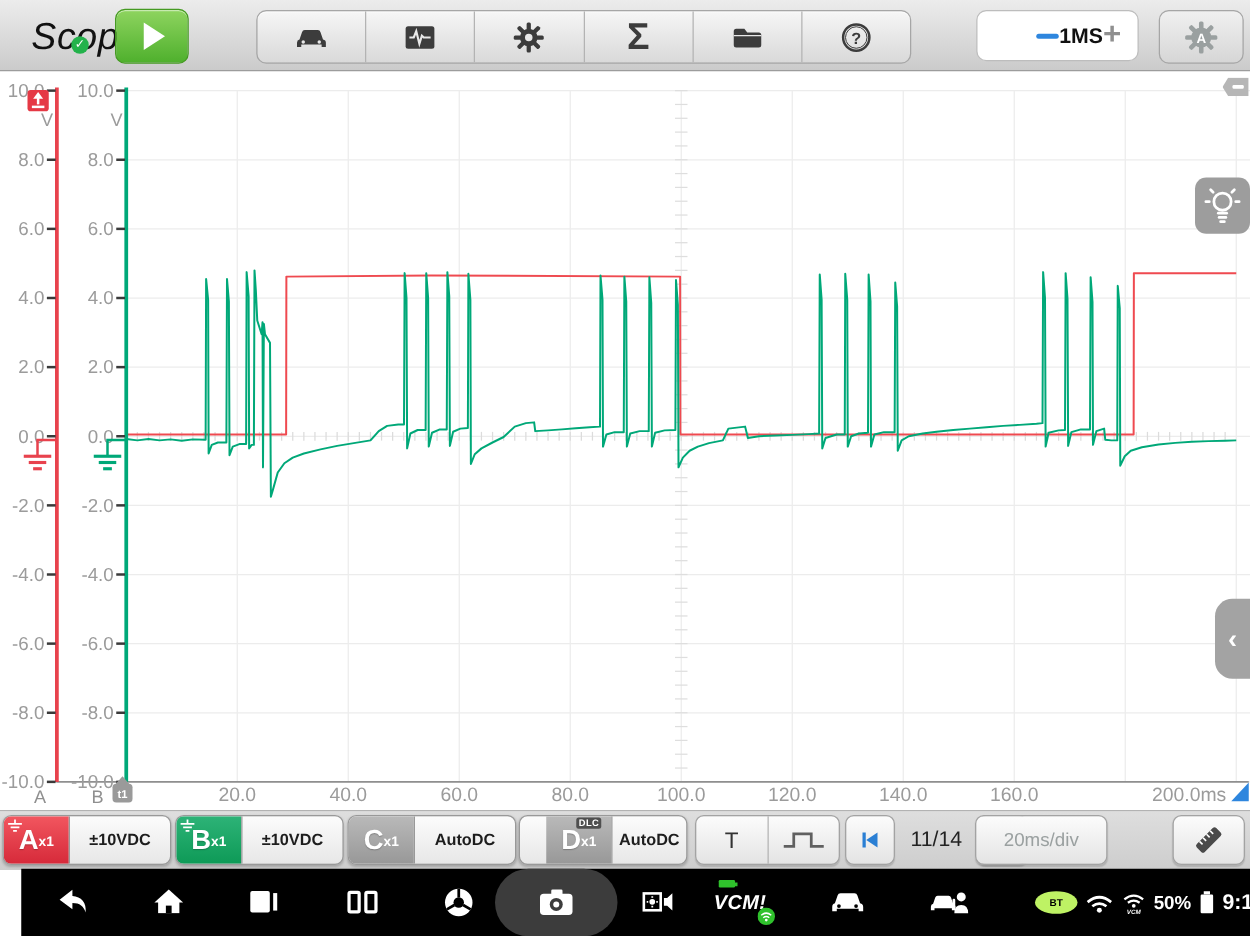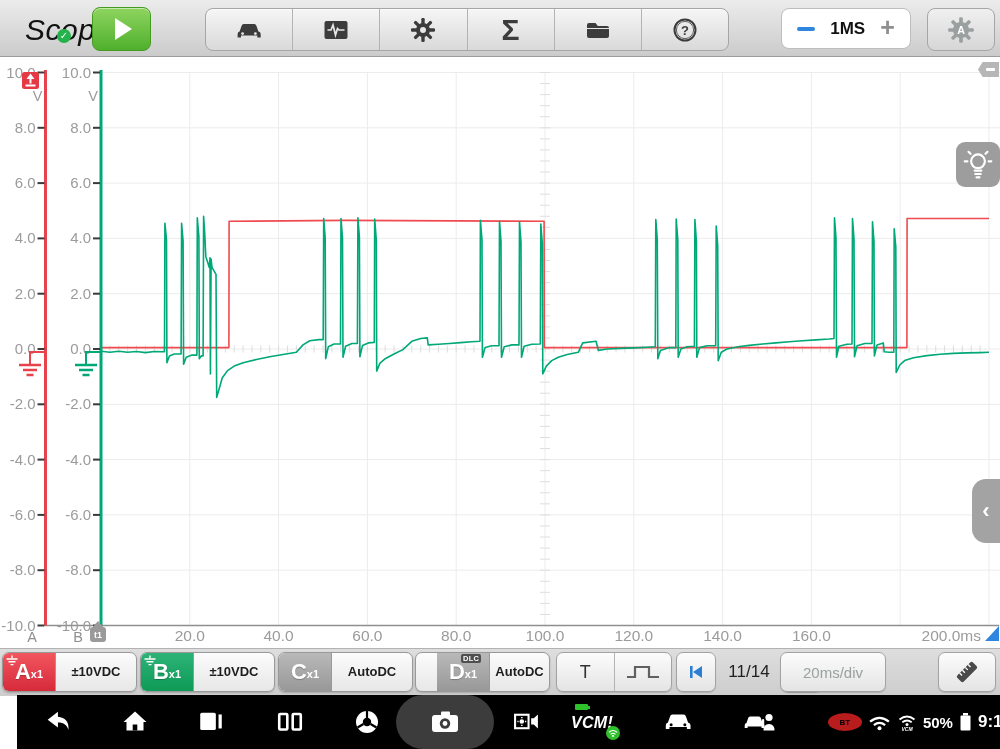--- a/index.html
+++ b/index.html
@@ -15,21 +15,21 @@
            background:linear-gradient(#8ed45f,#4fb02d);border:1px solid #459a22;
            display:flex;align-items:center;justify-content:center;box-shadow:inset 0 1px 0 rgba(255,255,255,.5);}
   .playtri{width:0;height:0;border-left:17px solid #fff;border-top:11px solid transparent;border-bottom:11px solid transparent;margin-left:4px;}
   .seg{position:absolute;left:205px;top:8px;width:522px;height:41px;display:flex;
        border:1px solid #a6a6a6;border-radius:8px;background:linear-gradient(#f6f6f6,#d9d9d9);
        box-shadow:inset 0 1px 0 rgba(255,255,255,.6);overflow:hidden;}
   .seg .cell{flex:1;display:flex;align-items:center;justify-content:center;border-right:1px solid #b3b3b3;color:#3c3c3c;}
   .seg .cell:last-child{border-right:none;}
   .sigma{font-size:30px;font-weight:bold;color:#3c3c3c;line-height:1;}
   .timepill{position:absolute;left:781px;top:8px;width:130px;height:41px;background:#fff;border:1px solid #bdbdbd;
-            border-radius:8px;display:flex;align-items:center;justify-content:center;padding:0 13px;box-sizing:border-box;gap:15px;}
+            border-radius:8px;display:flex;align-items:center;justify-content:flex-end;padding:0 13px;box-sizing:border-box;}
   .minusbar{width:18px;height:4px;border-radius:2px;background:#2e86de;}
   .tpval{font-size:17px;font-weight:bold;color:#111;}
   .plus{font-size:25px;font-weight:bold;color:#8f8f8f;line-height:1;margin-top:-3px;}
   .autoset{position:absolute;left:927px;top:8px;width:66px;height:41px;border:1px solid #a6a6a6;border-radius:8px;
            background:linear-gradient(#f0f0f0,#d6d6d6);display:flex;align-items:center;justify-content:center;}
   
   #plot{position:absolute;left:0;top:56px;}
   .tagicon{position:absolute;left:978px;top:62px;width:21px;height:15px;background:#b6b6b6;
            clip-path:polygon(0 50%,22% 0,100% 0,100% 100%,22% 100%);}
   .tagicon::after{content:"";position:absolute;left:8px;top:6px;width:9px;height:3px;background:#fff;border-radius:1px;}
@@ -61,21 +61,21 @@
   .navbar{position:absolute;left:17px;top:695px;width:1000px;height:54px;background:#000;}
   .nicon{position:absolute;top:13px;}
   .camoval{position:absolute;left:379px;top:0;width:98px;height:54px;border-radius:27px;background:#3c3c3c;
            display:flex;align-items:center;justify-content:center;}
   .vcmwrap{position:absolute;left:552px;top:0;width:62px;height:54px;}
   .vcmtext{position:absolute;left:2px;top:19px;color:#fff;font-size:16px;font-weight:900;font-style:italic;letter-spacing:.3px;}
   .vcmbat{position:absolute;left:6px;top:9px;width:13px;height:6px;background:#2fc12c;border-radius:1px;}
   .vcmbat::after{content:"";position:absolute;right:-2px;top:1.5px;width:2px;height:3px;background:#2fc12c;}
   .vcmdot{position:absolute;left:37px;top:31px;}
   .status{position:absolute;right:5px;top:0;height:54px;display:flex;align-items:center;gap:6px;}
-  .btbadge{width:34px;height:18px;border-radius:50%;background:#b91c1c;color:#000;font-size:8px;font-weight:bold;
+  .btbadge{width:34px;height:18px;border-radius:50%;background:#bef264;color:#000;font-size:8px;font-weight:bold;
            display:flex;align-items:center;justify-content:center;}
   .pct{color:#fff;font-size:15px;font-weight:600;}
   .clock{color:#fff;font-size:17px;font-weight:bold;}
 </style>
 </head>
 <body>
 
 <div id="app">
 
   <div class="topbar">

